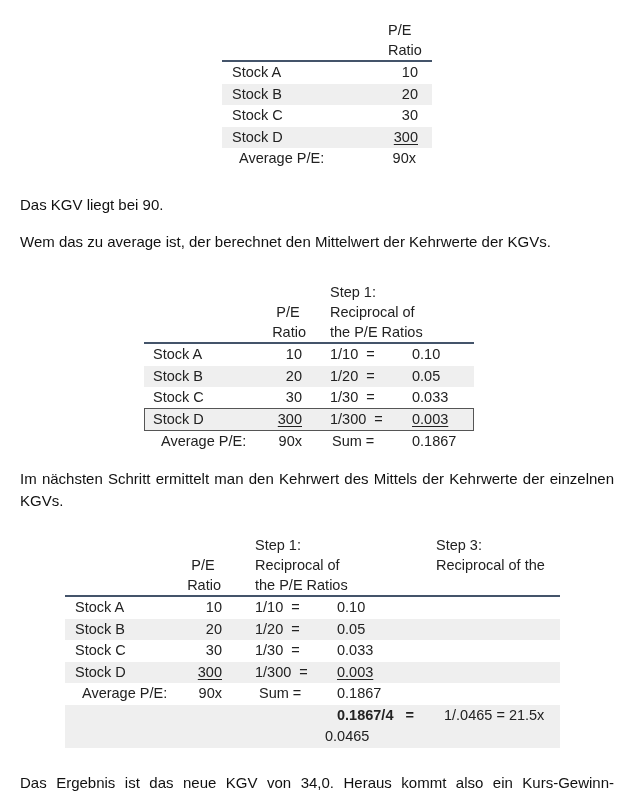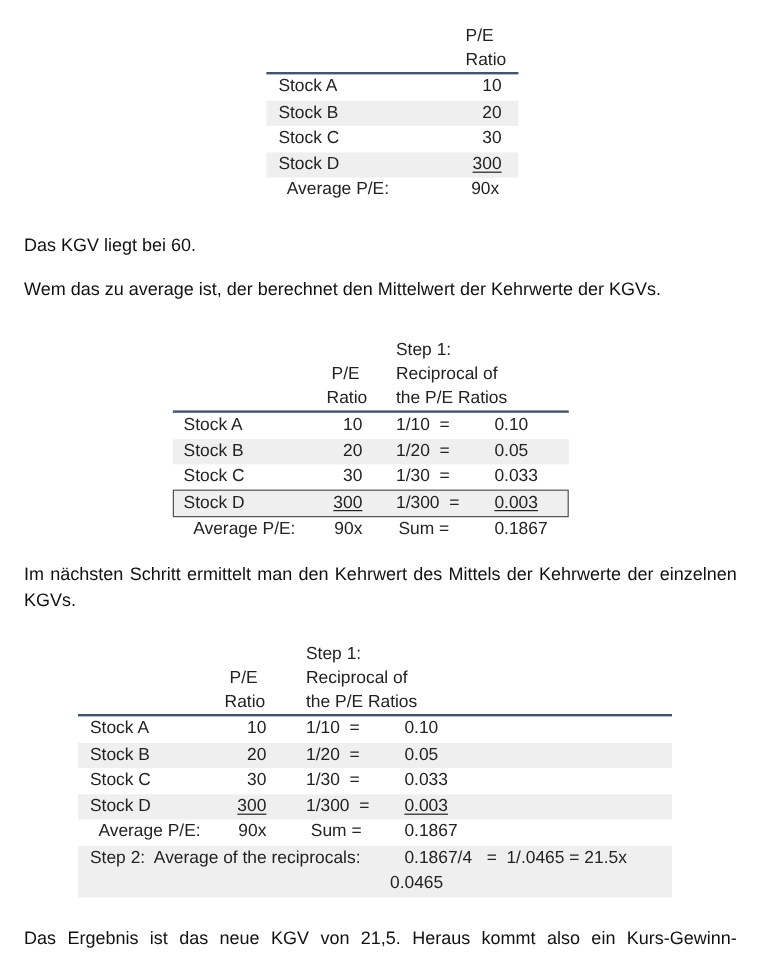--- a/index.html
+++ b/index.html
@@ -40,21 +40,21 @@
   <div class="row shade" style="top:106.5px;">
     <span class="cell" style="left:10px;">Stock D</span>
     <span class="cell r u" style="right:14px;">300</span>
   </div>
   <div class="row" style="top:128px;">
     <span class="cell" style="left:17px;">Average P/E:</span>
     <span class="cell r" style="right:16px;">90x</span>
   </div>
 </div>
 
-<div class="para" style="top:194px;">Das KGV liegt bei 60.</div>
+<div class="para" style="top:194px;">Das KGV liegt bei 90.</div>
 <div class="para" style="top:231px;">Wem das zu average ist, der berechnet den Mittelwert der Kehrwerte der KGVs.</div>
 
 <div class="tbl" style="left:144px; top:282px; width:330px; height:172px;">
   <div class="hdr r" style="left:126px; top:20px; width:36px;">
     <div style="text-align:center;">P/E</div>
     <div>Ratio</div>
   </div>
   <div class="hdr" style="left:186px; top:0;">
     <div>Step 1:</div>
     <div>Reciprocal of</div>
@@ -99,20 +99,22 @@
   <div class="hdr r" style="left:120px; top:20px; width:36px;">
     <div style="text-align:center;">P/E</div>
     <div>Ratio</div>
   </div>
   <div class="hdr" style="left:190px; top:0;">
     <div>Step 1:</div>
     <div>Reciprocal of</div>
     <div>the P/E Ratios</div>
   </div>
   <div class="hdr" style="left:371px; top:0;">
+    <div>Step 3:</div>
+    <div>Reciprocal of the</div>
   </div>
   <div class="hline" style="top:60px;"></div>
   <div class="row" style="top:62px;">
     <span class="cell" style="left:10px;">Stock A</span>
     <span class="cell r" style="right:338px;">10</span>
     <span class="cell" style="left:190px; white-space:pre;">1/10  =</span>
     <span class="cell" style="left:272px;">0.10</span>
   </div>
   <div class="row shade" style="top:83.5px;">
     <span class="cell" style="left:10px;">Stock B</span>
@@ -132,20 +134,19 @@
     <span class="cell" style="left:190px; white-space:pre;">1/300  =</span>
     <span class="cell u" style="left:272px; padding-right:10px;">0.003</span>
   </div>
   <div class="row" style="top:148px;">
     <span class="cell" style="left:17px;">Average P/E:</span>
     <span class="cell r" style="right:338px;">90x</span>
     <span class="cell" style="left:194px;">Sum =</span>
     <span class="cell" style="left:272px;">0.1867</span>
   </div>
   <div class="row shade" style="top:169.5px; height:43px;">
-    <span class="cell" style="left:10px; white-space:pre;">Step 2:  Average of the reciprocals:</span>
-    <span class="cell" style="left:272px; white-space:pre;">0.1867/4   =</span>
+    <span class="cell" style="left:272px; white-space:pre;font-weight:bold;">0.1867/4   =</span>
     <span class="cell" style="left:260px; top:21.5px;">0.0465</span>
-    <span class="cell" style="left:357px;">1/.0465 = 21.5x</span>
+    <span class="cell" style="left:379px;">1/.0465 = 21.5x</span>
   </div>
 </div>
 
-<div class="para just" style="top:772px; text-align-last:justify;">Das Ergebnis ist das neue KGV von 21,5. Heraus kommt also ein Kurs-Gewinn-</div>
+<div class="para just" style="top:772px; text-align-last:justify;">Das Ergebnis ist das neue KGV von 34,0. Heraus kommt also ein Kurs-Gewinn-</div>
 
 </body></html>

